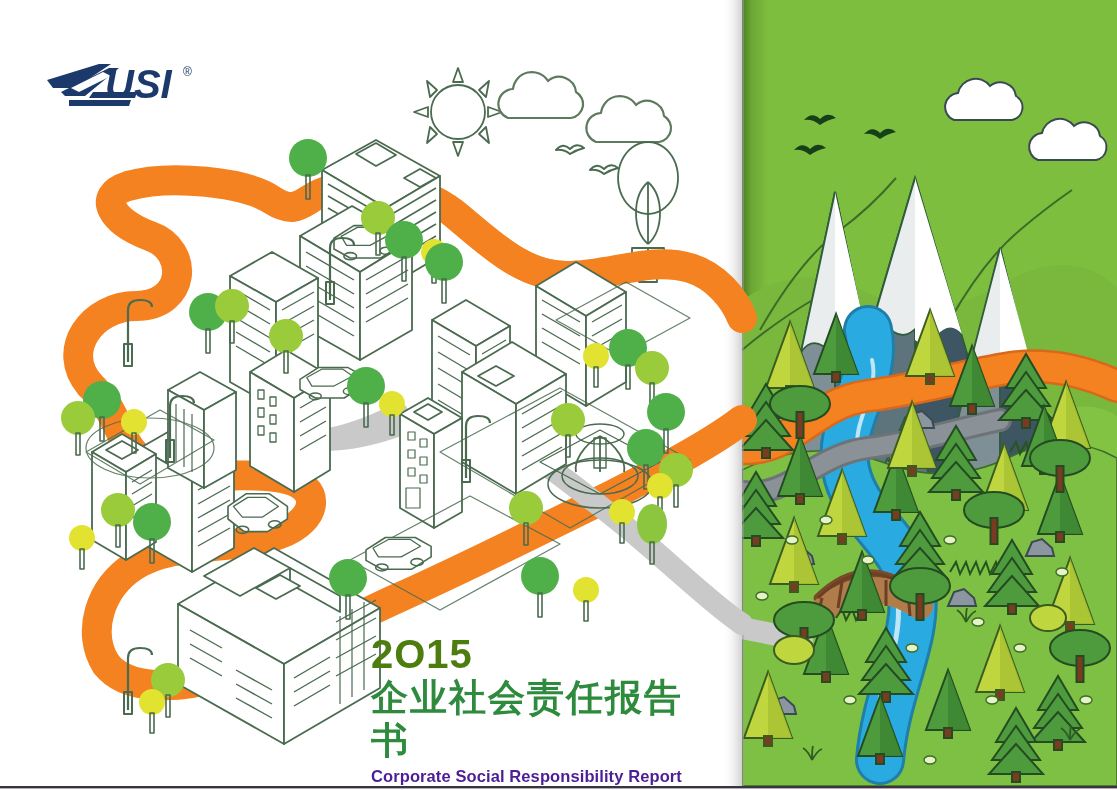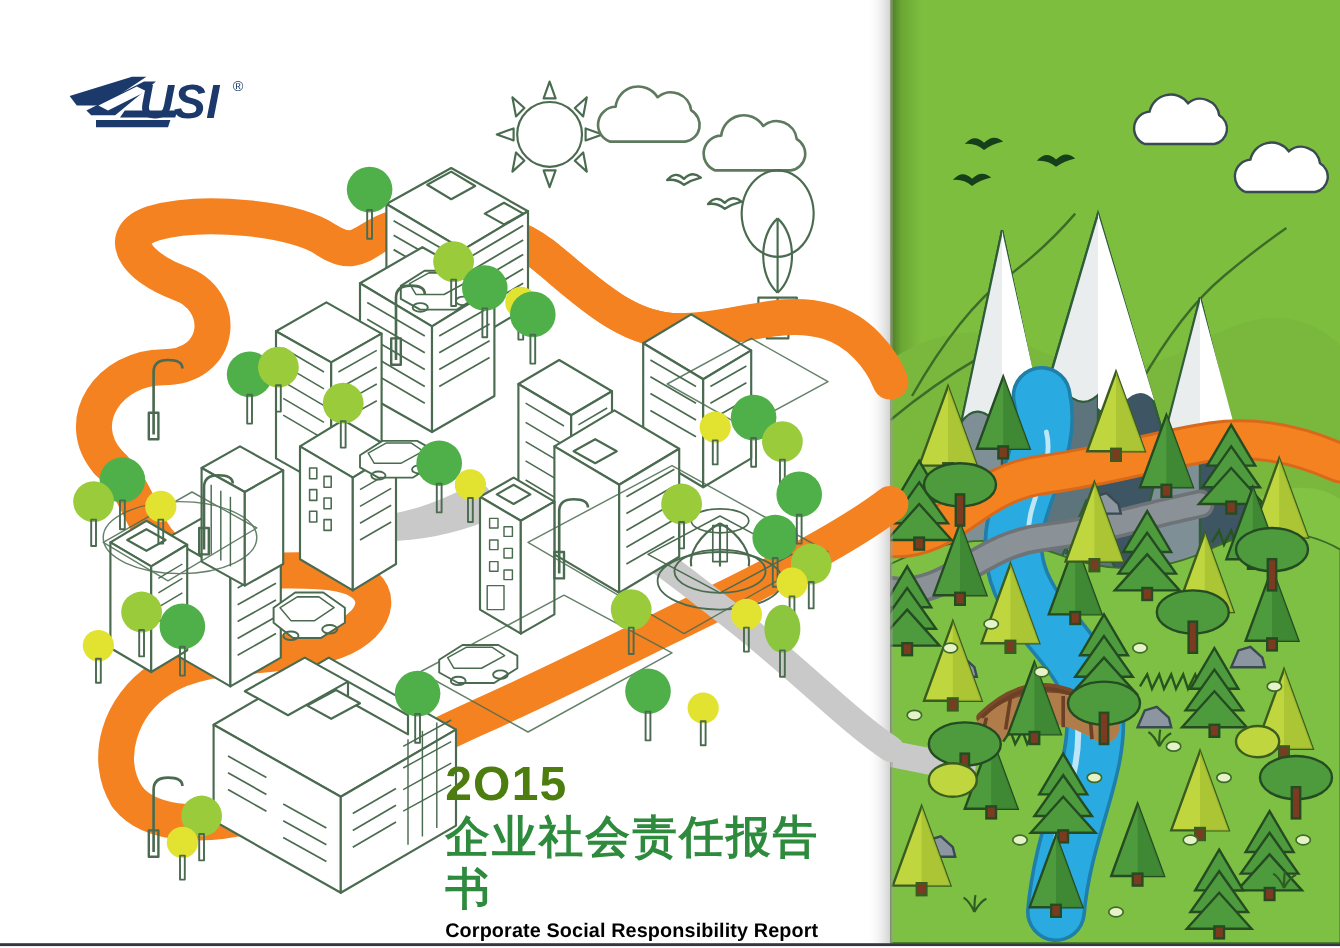--- a/index.html
+++ b/index.html
@@ -19,21 +19,21 @@
   }
   #cn-title {
     font-size:37px; font-weight:bold; letter-spacing:2px; line-height:43px;
     font-family:"DejaVu Sans", sans-serif;
   }
   #en-title {
     font-size:16.5px; font-weight:bold; letter-spacing:0.1px; line-height:22px;
     margin-top:3px;
   }
   
-  #logo { position:absolute; left:56px; top:58px; width:155px; height:58px; }
+  #logo { position:absolute; left:45px; top:58px; width:155px; height:58px; }
 </style>
 </head>
 <body>
 
 <div id="cover">
 
   <svg id="artboard" viewBox="0 0 1117 790" xmlns="http://www.w3.org/2000/svg">
     <defs>
       <linearGradient id="panelEdge" x1="0" y1="0" x2="1" y2="0">
         <stop offset="0" stop-color="#4d7a22"></stop>
@@ -614,16 +614,16 @@
         <path d="M70 2 L104 2 L84 46 L58 46 Z" opacity="0"></path>
       </g>
       <text x="60" y="40" font-family="'Liberation Sans', sans-serif" font-size="40" font-weight="bold" font-style="italic" fill="#1B3A6B">USI</text>
       <text x="138" y="18" font-family="'Liberation Sans', sans-serif" font-size="12" fill="#1B3A6B">®</text>
     </svg>
   </div>
 
   <div id="title-block">
     <div id="year" style="color: #4d7c0f;">2O15</div>
     <div id="cn-title" style="color: rgb(46, 139, 61);">企业社会责任报告书</div>
-    <div id="en-title" style="color: #000000;">Corporate Social Responsibility Report</div>
+    <div id="en-title" style="color: #4c1d95;">Corporate Social Responsibility Report</div>
   </div>
 
 </div>
 
 </body></html>

